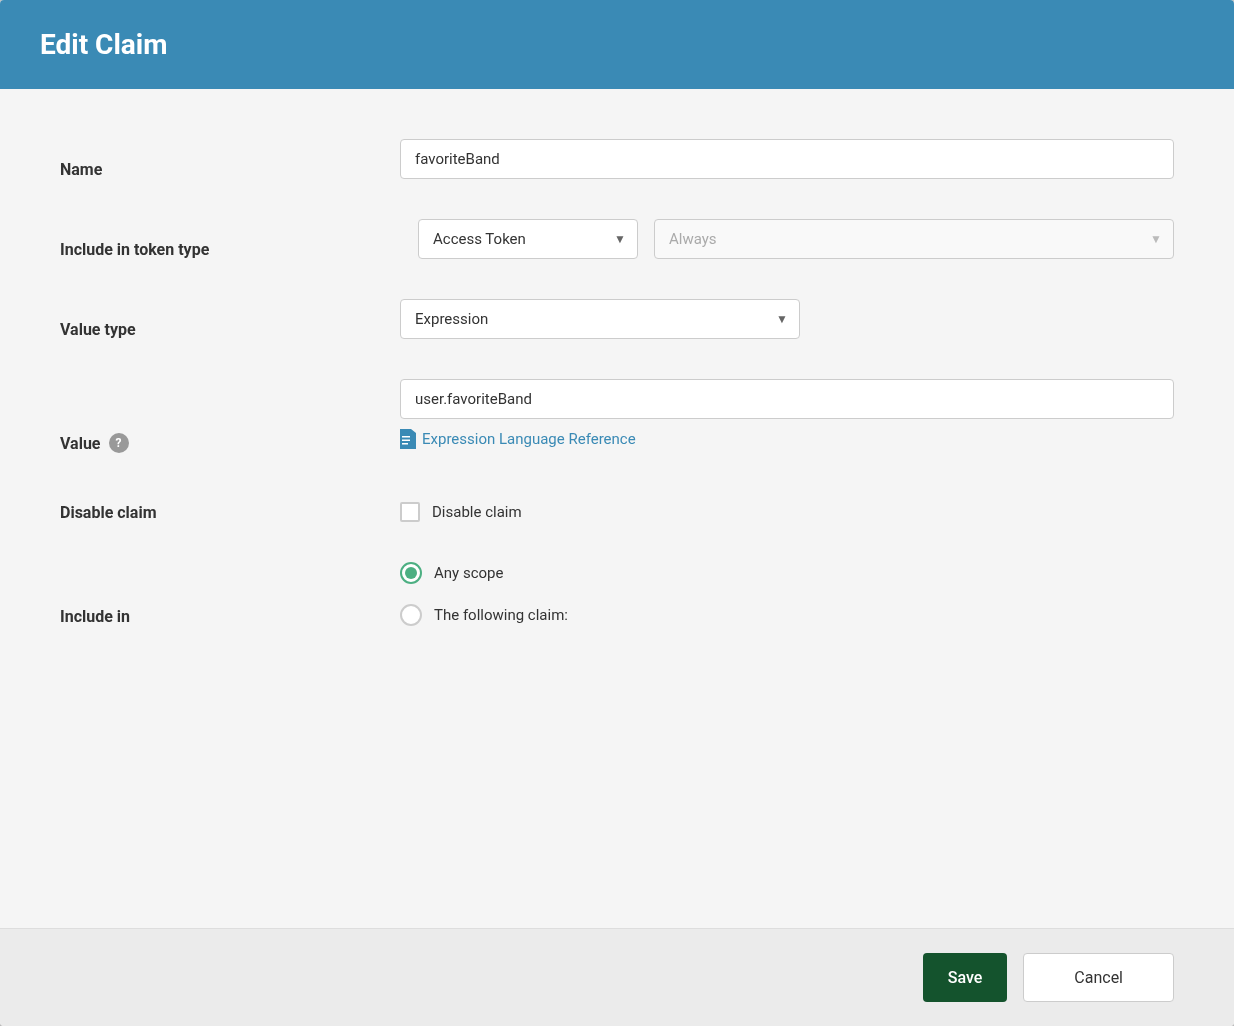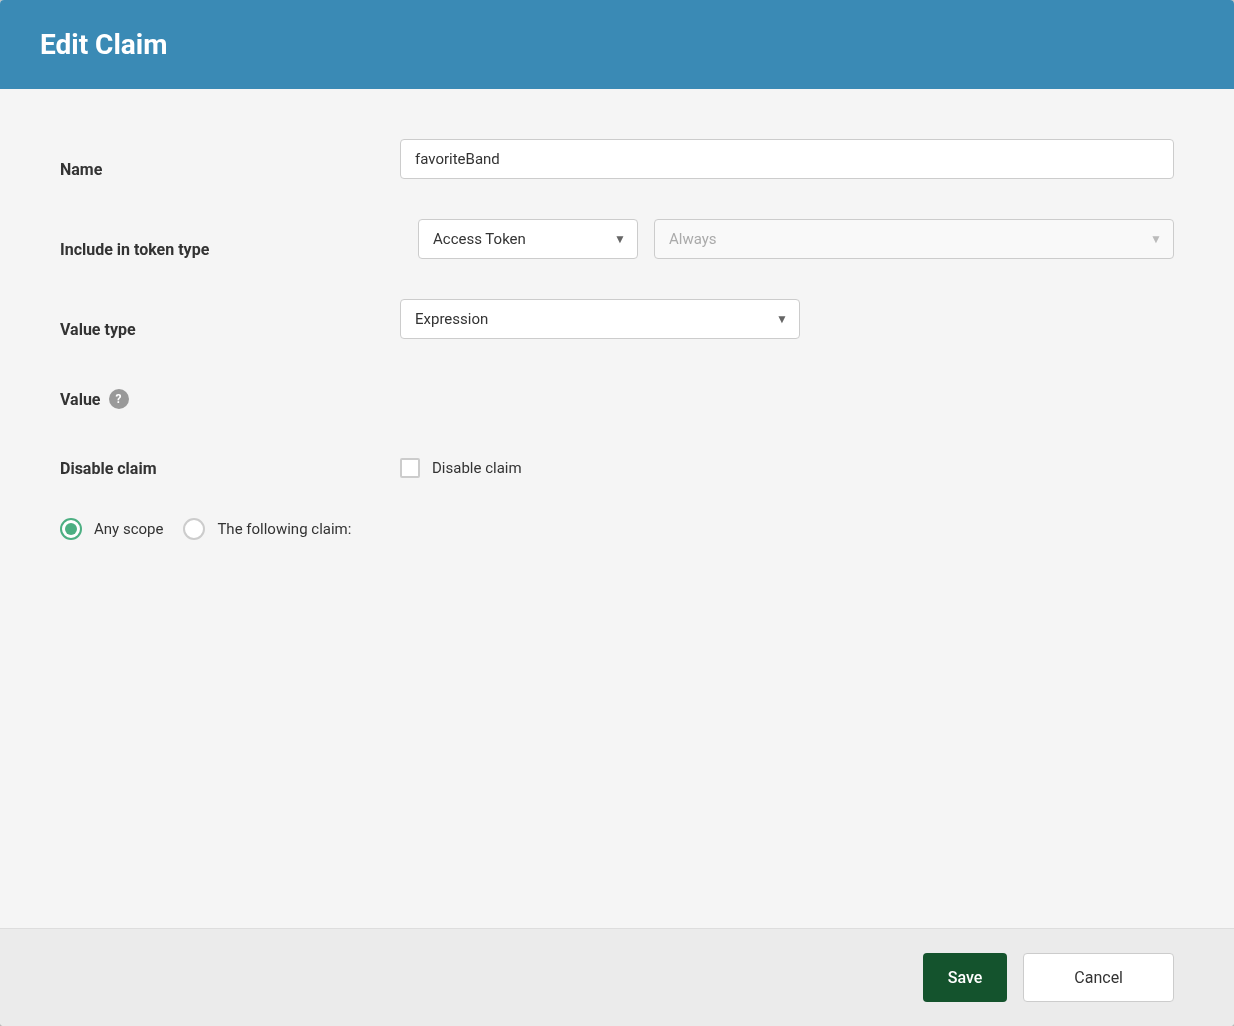--- a/index.html
+++ b/index.html
@@ -179,21 +179,21 @@
       cursor: pointer;
     }
 
     .checkbox-label {
       font-size: 15px;
       color: #333;
     }
 
     .radio-group {
       display: flex;
-      flex-direction: row;
+      flex-direction: column;
       gap: 20px;
     }
 
     .radio-row {
       display: flex;
       align-items: center;
       gap: 12px;
       cursor: pointer;
     }
 
@@ -310,33 +310,48 @@
           <span class="select-arrow">▼</span>
         </div>
       </div>
     </div>
 
     <div class="form-row">
       <div class="form-label">
         <span>Value</span>
         <span class="help-icon">?</span>
       </div>
+      <div class="form-control">
+        <div class="value-input-wrapper">
+          <input type="text" class="text-input" value="user.favoriteBand" style="">
+        </div>
+        <a class="expression-link">
+          <svg width="16" height="20" viewBox="0 0 16 20" fill="#3a8ab5">
+            <path d="M0 0 H11 L16 4 V20 H0 Z"></path>
+            <rect x="2" y="7" width="8" height="1.5" fill="#fff"></rect>
+            <rect x="2" y="10.5" width="8" height="1.5" fill="#fff"></rect>
+            <rect x="2" y="14" width="6" height="1.5" fill="#fff"></rect>
+          </svg>
+          <span>Expression Language Reference</span>
+        </a>
+      </div>
     </div>
 
     <div class="form-row">
       <div class="form-label">Disable claim</div>
       <div class="form-control">
         <div class="checkbox-row">
           <div class="checkbox-box"></div>
           <span class="checkbox-label">Disable claim</span>
         </div>
       </div>
     </div>
 
     <div class="form-row">
+      <div class="form-label">Include in</div>
       <div class="form-control">
         <div class="radio-group">
           <div class="radio-row">
             <div class="radio-outer checked">
               <div class="radio-inner"></div>
             </div>
             <span class="radio-label">Any scope</span>
           </div>
           <div class="radio-row">
             <div class="radio-outer"></div>

